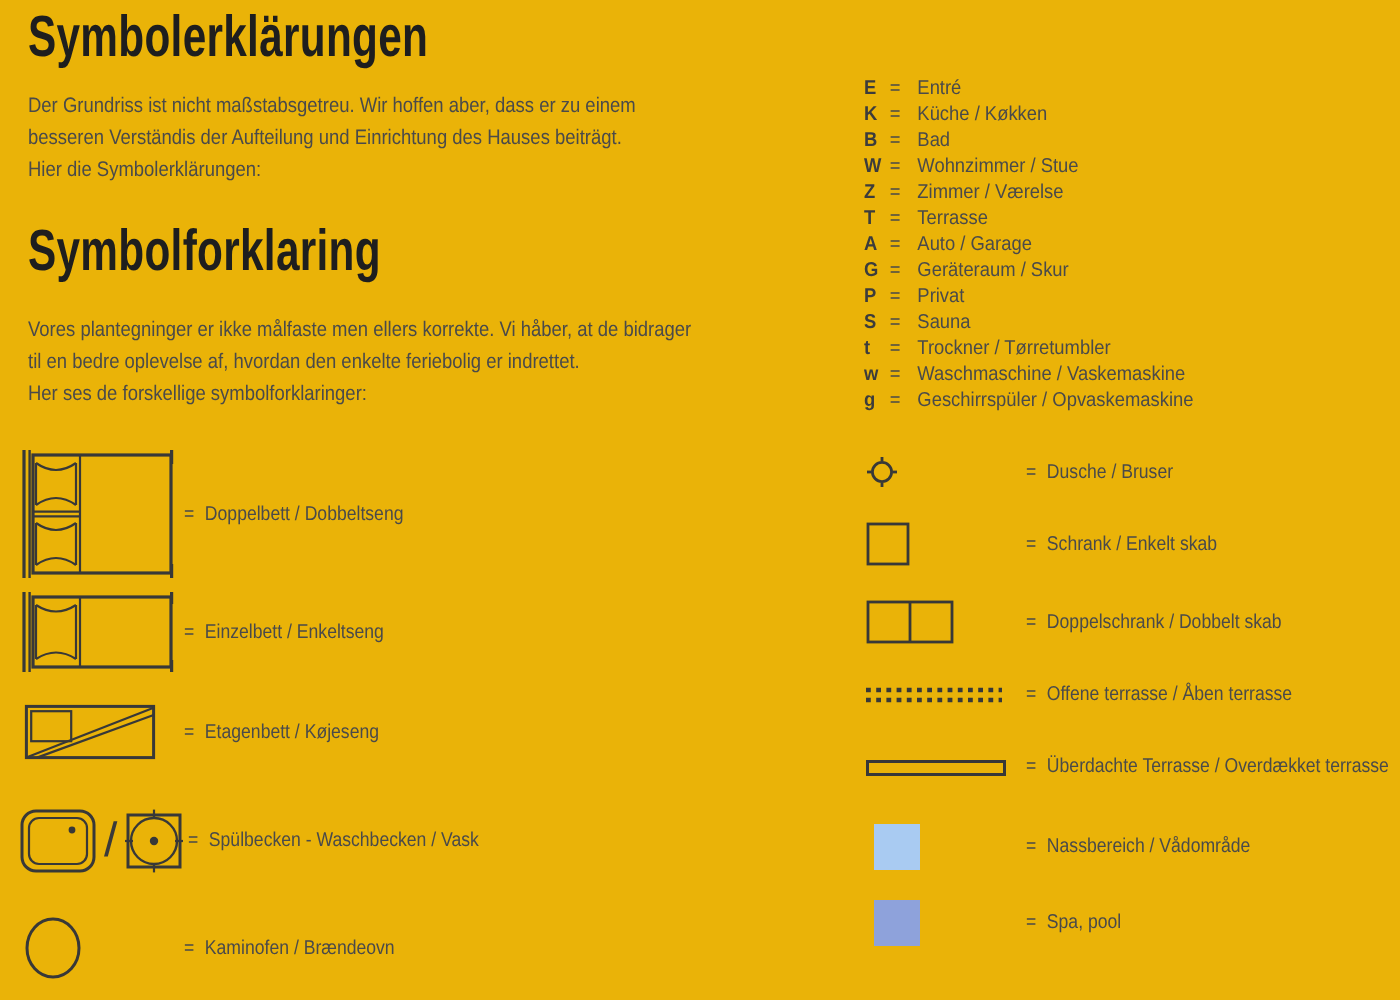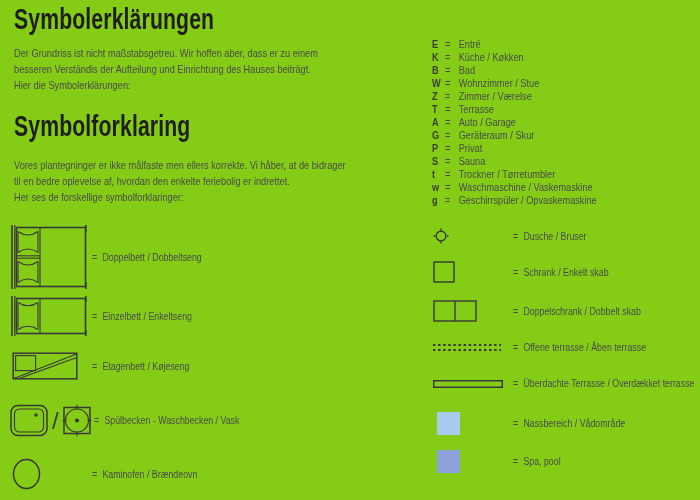--- a/index.html
+++ b/index.html
@@ -1,20 +1,20 @@
 <!DOCTYPE html>
 <html><head>
 <meta charset="utf-8">
 <style>
   html,body{margin:0;padding:0;}
   body{
     width:700px;height:500px;background:#ffffff;position:relative;overflow:hidden;
     font-family:"Liberation Sans", sans-serif;color:#4a4a4a;
   }
-  .page{position:absolute;inset:0;background:#84cc16;}
+  .page{position:absolute;inset:0;background:#eab308;}
   .heading{
     position:absolute;left:14px;margin:0;font-size:29px;font-weight:bold;color:#1e1e1e;
     transform:scaleX(0.73);transform-origin:left top;white-space:nowrap;letter-spacing:0.2px;
   }
   .para{
     position:absolute;left:14px;font-size:10.5px;line-height:16px;color:#4a4a4a;
     transform:scaleX(0.88);transform-origin:left top;white-space:nowrap;
   }
   .abbr-list{
     position:absolute;left:432px;top:38px;font-size:10px;

